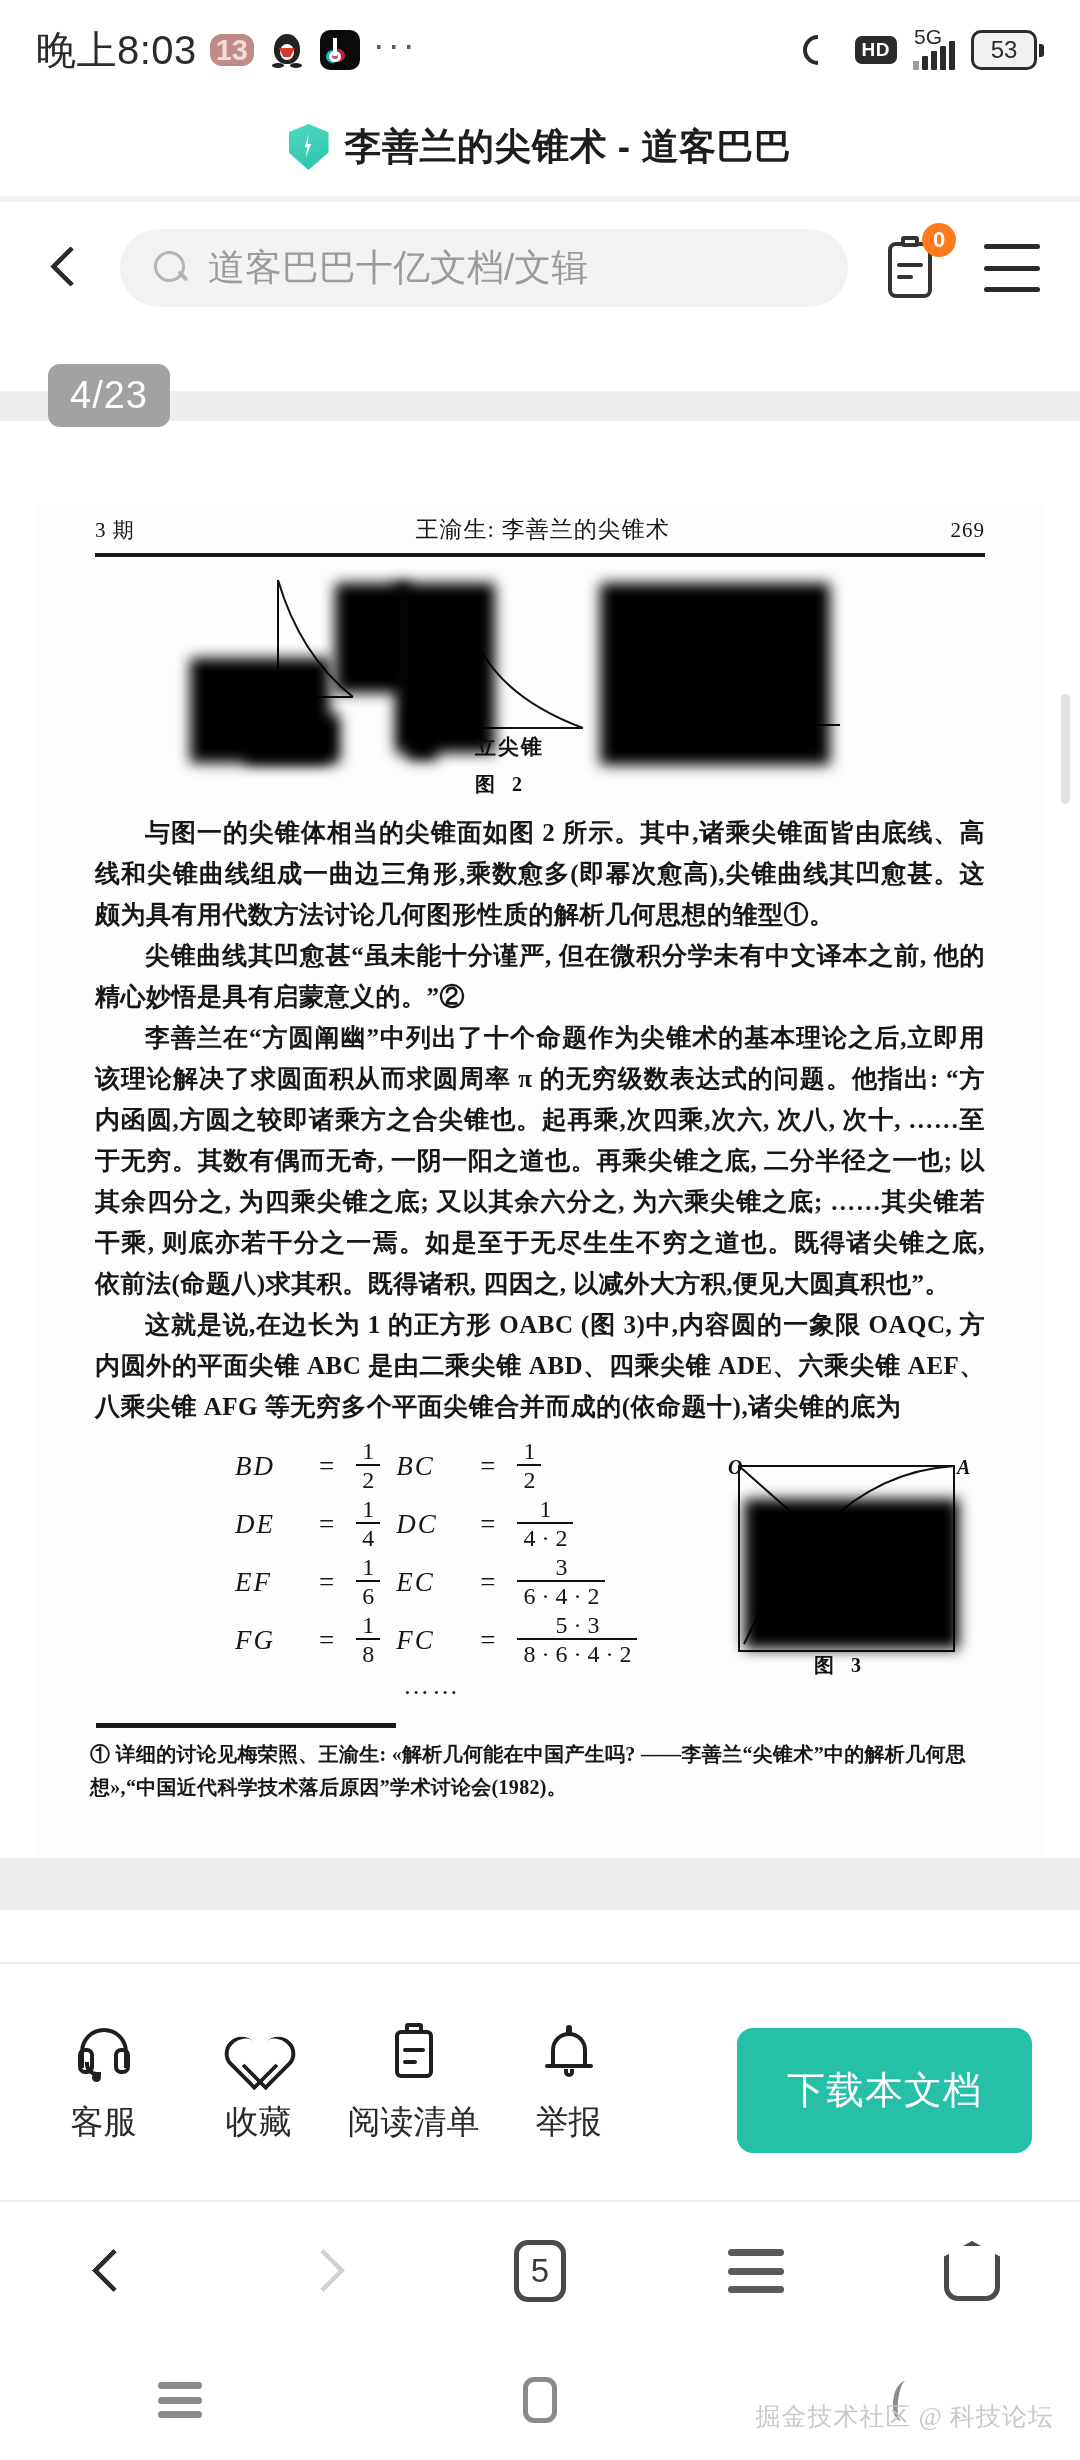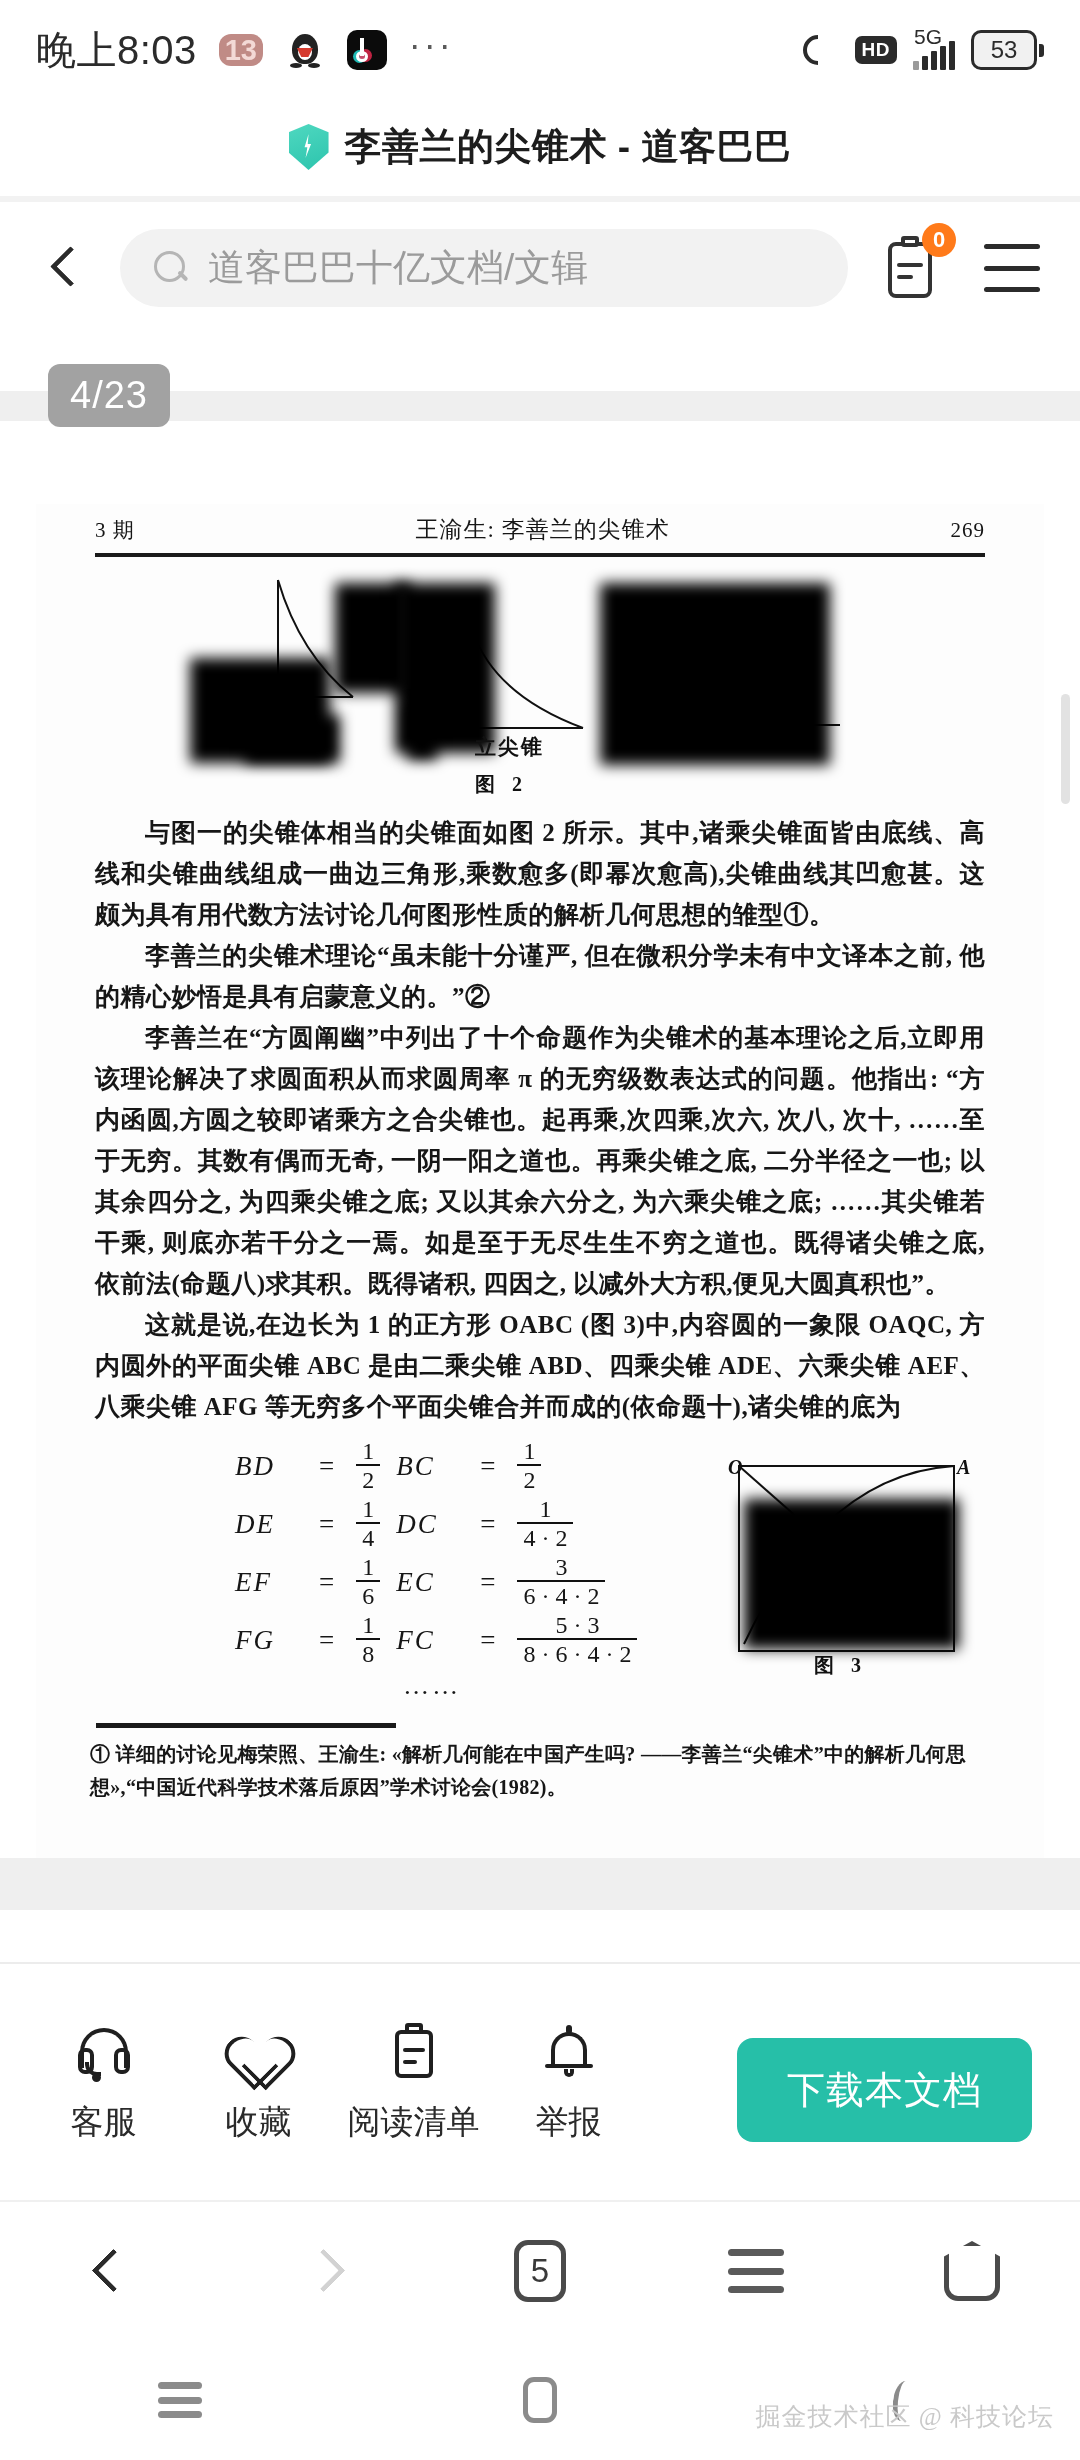--- a/index.html
+++ b/index.html
@@ -10,21 +10,21 @@
     -webkit-font-smoothing:antialiased;
   }
   #app{ position:relative; width:1080px; height:2460px; overflow:hidden; background:#fff; }
 
   
   .statusbar{
     position:absolute; left:0; top:0; width:1080px; height:100px;
     display:flex; align-items:center; justify-content:space-between;
     padding:0 36px;
   }
-  .sb-left{ display:flex; align-items:center; gap:22px; }
+  .sb-left{ display:flex; align-items:center; gap:13px; }
   .sb-time{ font-size:40px; color:#2b2b2b; letter-spacing:0.5px; font-weight:400; }
   .badge13{
     width:44px;height:32px;border-radius:12px;background:#c08b86;
     display:flex;align-items:center;justify-content:center;
     color:#f3d9d6;font-size:29px;font-weight:600;
   }
   .qq-ico{ width:40px;height:40px;position:relative; }
   .qq-body{
     position:absolute;left:7px;top:4px;width:26px;height:30px;border-radius:50% 50% 45% 45%;
     background:#222;
@@ -210,21 +210,21 @@
   .cb-clip{ position:absolute;left:23px;top:3px;width:18px;height:11px;border:4px solid #1f1f1f;border-radius:3px;background:#fff; }
   .cb-l1{ position:absolute;left:21px;top:28px;width:22px;height:4px;background:#1f1f1f;border-radius:2px; }
   .cb-l2{ position:absolute;left:21px;top:40px;width:14px;height:4px;background:#1f1f1f;border-radius:2px; }
   
   .bell-b{ position:absolute;left:14px;top:12px;width:36px;height:36px;border:4px solid #1f1f1f;border-radius:20px 20px 5px 5px;border-bottom:none; }
   .bell-base{ position:absolute;left:8px;top:44px;width:48px;height:4px;background:#1f1f1f;border-radius:2px; }
   .bell-top{ position:absolute;left:29px;top:5px;width:6px;height:9px;background:#1f1f1f;border-radius:3px; }
   .bell-cl{ position:absolute;left:27px;top:49px;width:10px;height:8px;border:4px solid #1f1f1f;border-top:none;border-radius:0 0 8px 8px; }
 
   .dlbtn{
-    width:295px;height:104px;border-radius:16px;background:#26bfa8;color:#fff;
+    width:295px;height:125px;border-radius:16px;background:#26bfa8;color:#fff;
     display:flex;align-items:center;justify-content:center;font-size:38px;letter-spacing:1px;
     margin-right:22px;
     margin-top:16px;
   }
 
   
   .browsernav{
     position:absolute;left:0;top:2200px;width:1080px;height:140px;background:#fff;
     border-top:2px solid #f0f0f0;display:flex;align-items:center;justify-content:space-around;
   }
@@ -354,21 +354,21 @@
         <span class="blk" style="left:240px;top:18px;width:75px;height:110px;"></span>
         <span class="blk" style="left:300px;top:18px;width:100px;height:170px;"></span>
         <span class="blk" style="left:312px;top:140px;width:30px;height:55px;"></span>
         <span class="blk" style="left:505px;top:18px;width:230px;height:182px;"></span>
         <span class="blk" style="left:150px;top:150px;width:95px;height:48px;"></span>
         <span class="figcap" style="left:380px;top:168px;font-size:21px;letter-spacing:2px;">立尖锥</span>
         <span class="figcap" style="left:380px;top:206px;">图    2</span>
       </div>
 
       <p class="para">与图一的尖锥体相当的尖锥面如图 2 所示。其中,诸乘尖锥面皆由底线、高线和尖锥曲线组成一曲边三角形,乘数愈多(即幂次愈高),尖锥曲线其凹愈甚。这颇为具有用代数方法讨论几何图形性质的解析几何思想的雏型①。</p>
-      <p class="para">李善兰的尖锥术理论“虽未能十分谨严, 但在微积分学未有中文译本之前, 他的精心妙悟是具有启蒙意义的。”②</p>
+      <p class="para">尖锥曲线其凹愈甚“虽未能十分谨严, 但在微积分学未有中文译本之前, 他的精心妙悟是具有启蒙意义的。”②</p>
 
 
       <p class="para">李善兰在“方圆阐幽”中列出了十个命题作为尖锥术的基本理论之后,立即用该理论解决了求圆面积从而求圆周率 π 的无穷级数表达式的问题。他指出: “方内函圆,方圆之较即诸乘方之合尖锥也。起再乘,次四乘,次六, 次八, 次十, ……至于无穷。其数有偶而无奇, 一阴一阳之道也。再乘尖锥之底, 二分半径之一也; 以其余四分之, 为四乘尖锥之底; 又以其余六分之, 为六乘尖锥之底; ……其尖锥若干乘, 则底亦若干分之一焉。如是至于无尽生生不穷之道也。既得诸尖锥之底, 依前法(命题八)求其积。既得诸积, 四因之, 以减外大方积,便见大圆真积也”。</p>
       <p class="para">这就是说,在边长为 1 的正方形 OABC (图 3)中,内容圆的一象限 OAQC, 方内圆外的平面尖锥 ABC 是由二乘尖锥 ABD、四乘尖锥 ADE、六乘尖锥 AEF、八乘尖锥 AFG 等无穷多个平面尖锥合并而成的(依命题十),诸尖锥的底为</p>
 
       <div class="formulas">
         <div class="frow">
           <span class="lbl">BD</span>
           <span class="eq">=</span>
           <span class="frac">

